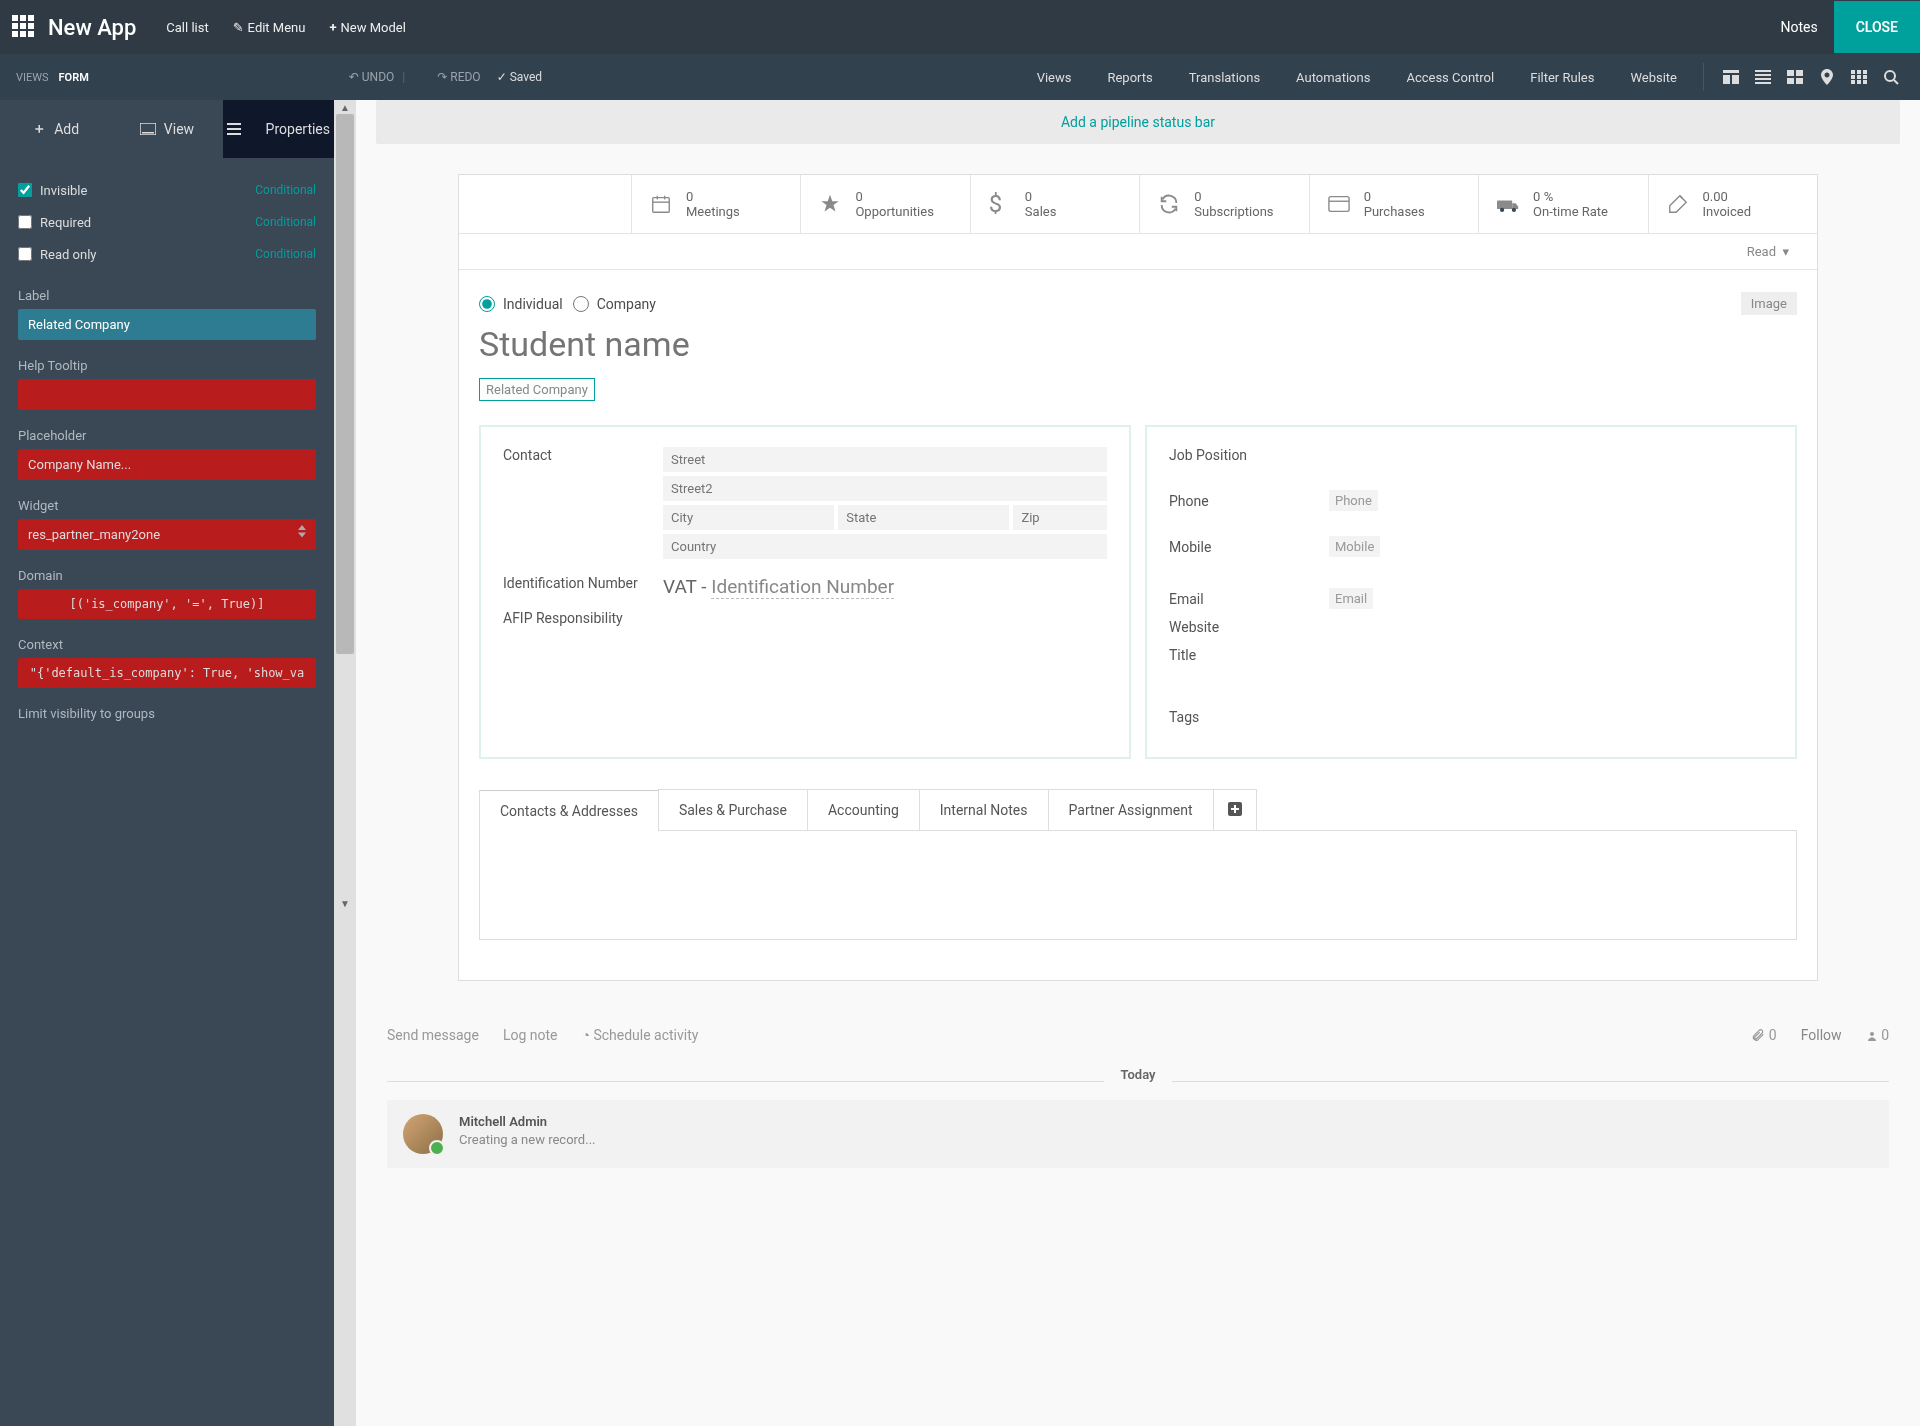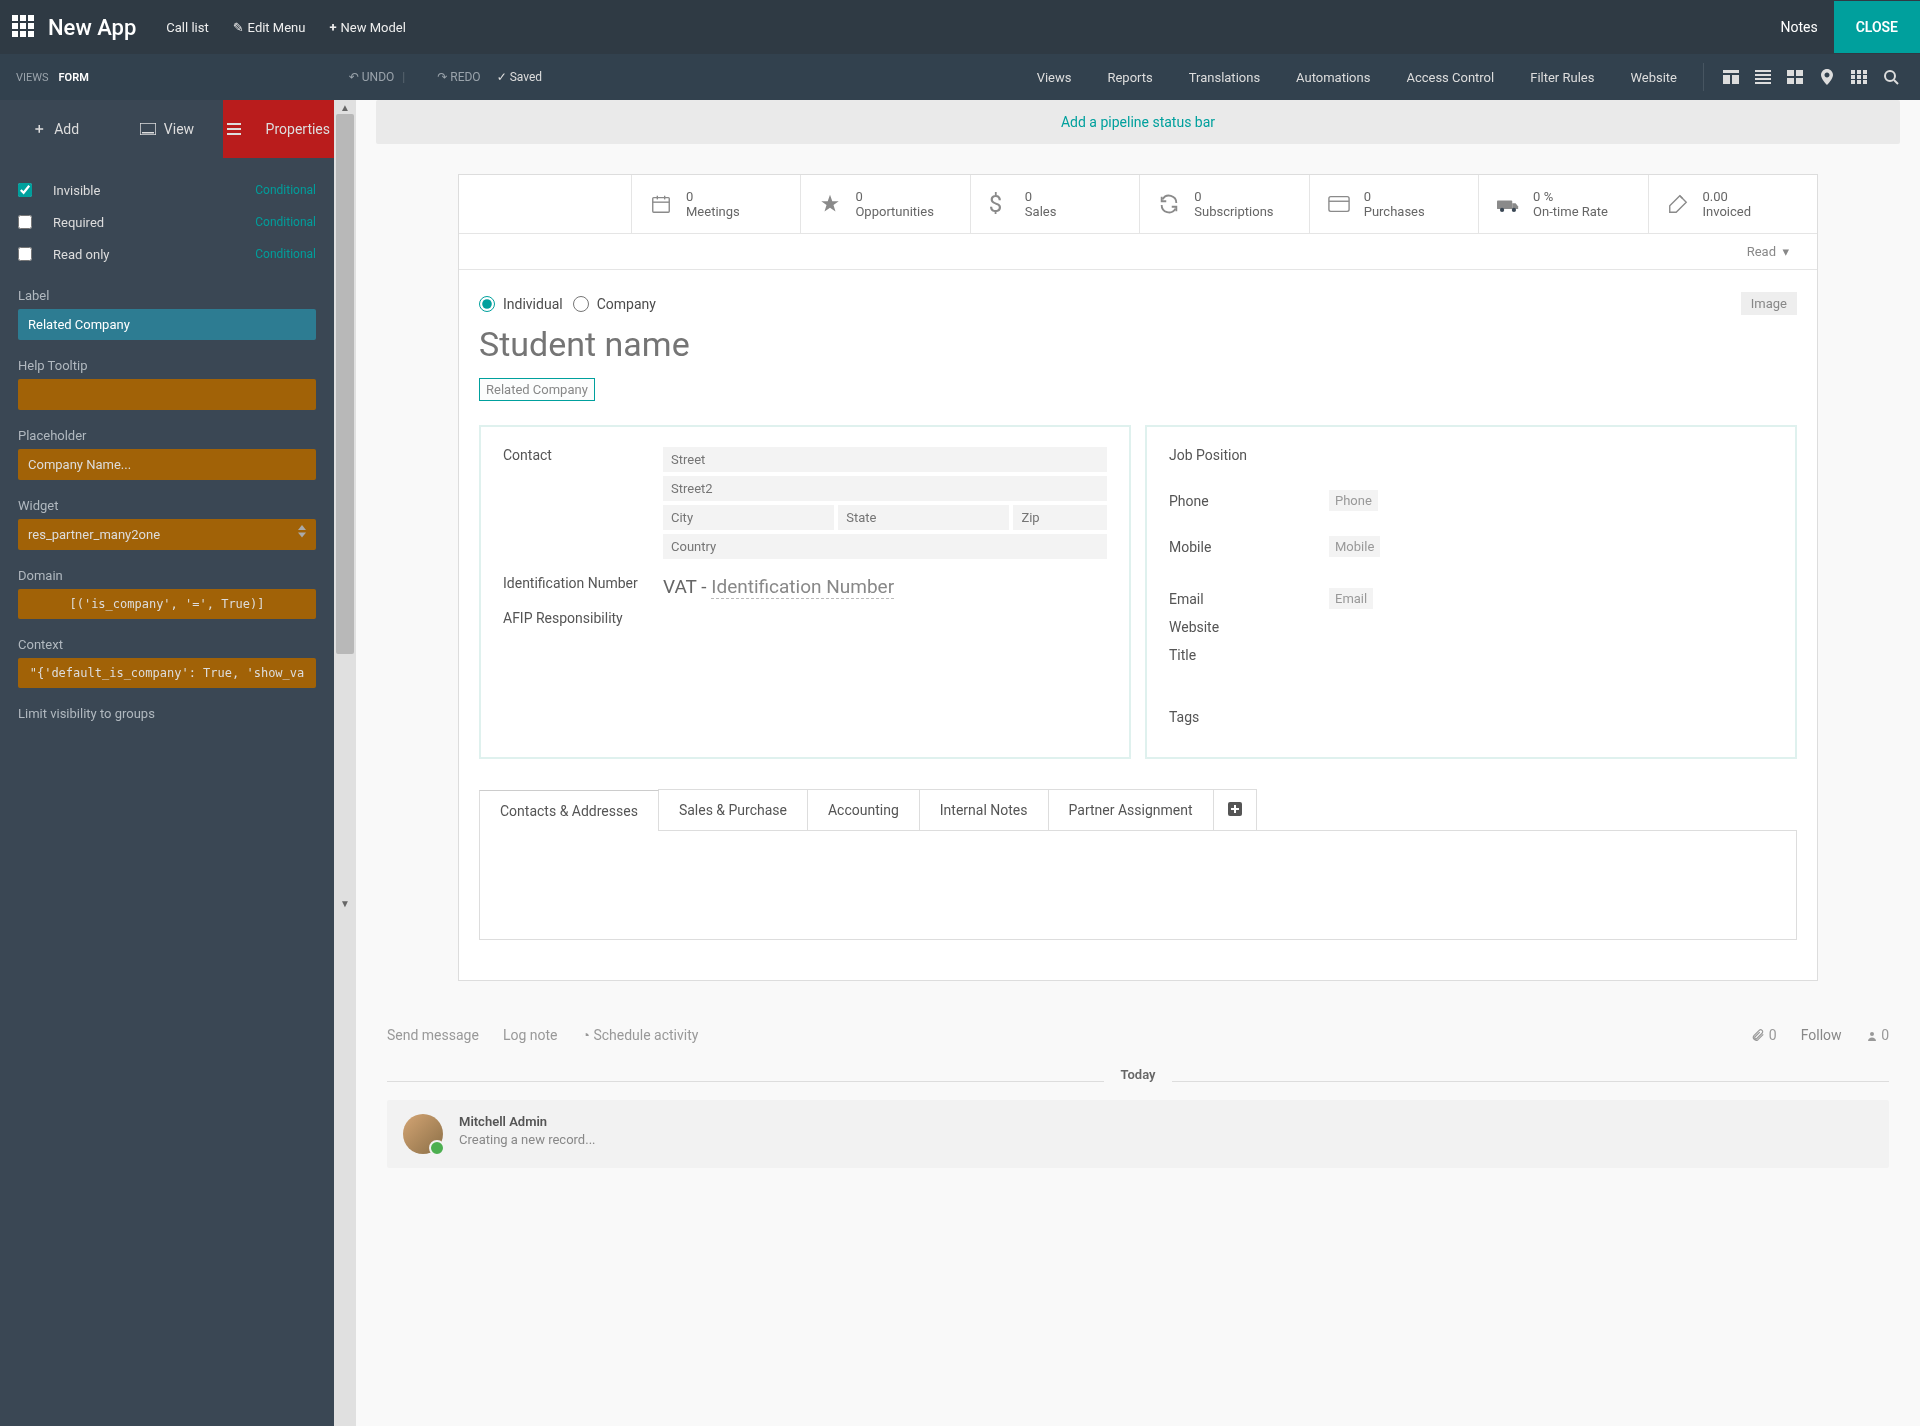--- a/index.html
+++ b/index.html
@@ -26,28 +26,28 @@
 .secbar .spacer{flex:1;}
 .secbar .r-item{margin:0 14px;color:#ddd;cursor:pointer;font-size:13px;padding:14px 4px;}
 .secbar .iconbtn{width:26px;height:26px;display:flex;align-items:center;justify-content:center;color:#ddd;cursor:pointer;margin-left:6px;}
 .secbar .vsep{width:1px;height:28px;background:#475561;margin:0 8px;}
 
 
 .main{display:flex;height:calc(100% - 100px);}
 .sidebar{width:334px;background:#3a4754;color:#ddd;display:flex;flex-direction:column;}
 .sb-tabs{display:flex;height:58px;}
 .sb-tab{flex:1;display:flex;align-items:center;justify-content:center;gap:8px;cursor:pointer;font-size:14px;}
-.sb-tab.active{background:#b91c1c;gap:25px;}
+.sb-tab.active{background:#0f172a;gap:25px;}
 .sb-body{padding:16px 18px;font-size:13px;overflow-y:auto;}
 .prop-row{display:flex;align-items:center;justify-content:space-between;height:32px;}
-.prop-row .cb{display:flex;align-items:center;gap:21px;}
+.prop-row .cb{display:flex;align-items:center;gap:8px;}
 .prop-row .cb input{width:14px;height:14px;accent-color:#00a09d;}
 .prop-row .cond{color:#009e9b;font-size:12px;cursor:pointer;}
 .prop-label{color:#b0b8bf;font-size:13px;margin-top:18px;margin-bottom:6px;}
-.prop-input,.prop-select{width:100%;background:#a16207;border:none;color:#ddd;padding:8px 10px;font-size:13px;border-radius:2px;}
+.prop-input,.prop-select{width:100%;background:#b91c1c;border:none;color:#ddd;padding:8px 10px;font-size:13px;border-radius:2px;}
 .prop-input.sel{background:#2d7c92;color:#fff;}
 .prop-input.mono{font-family:Menlo,Consolas,monospace;font-size:12px;text-align:center;}
 .prop-select-wrap{position:relative;}
 .prop-select-wrap::after{content:"";position:absolute;right:10px;top:50%;transform:translateY(-50%);border-left:4px solid transparent;border-right:4px solid transparent;border-top:5px solid #aaa;}
 .prop-select-wrap::before{content:"";position:absolute;right:10px;top:calc(50% - 10px);border-left:4px solid transparent;border-right:4px solid transparent;border-bottom:5px solid #aaa;}
 
 
 .sb-scroll{width:22px;background:#e0e0e0;position:relative;}
 .sb-scroll .thumb{position:absolute;left:2px;right:2px;top:14px;height:540px;background:#b8b8b8;border-radius:2px;}
 .sb-scroll .arrow{position:absolute;left:0;right:0;height:14px;display:flex;align-items:center;justify-content:center;color:#666;font-size:10px;}

